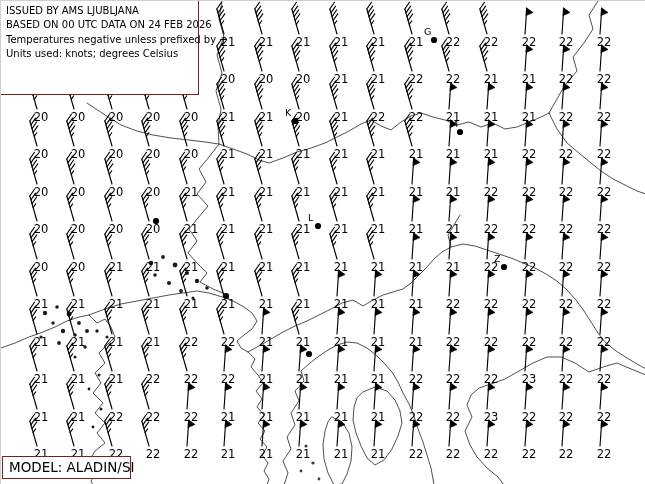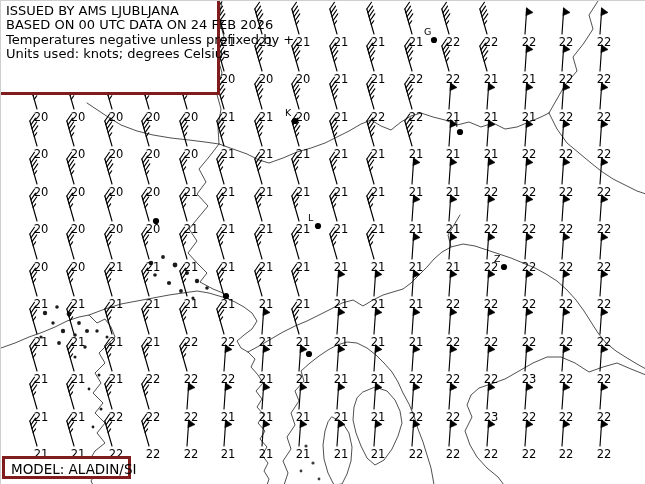--- a/index.html
+++ b/index.html
@@ -3,26 +3,26 @@
 <meta charset="utf-8">
 <style>
   html,body{margin:0;padding:0;background:#e8e8e8;}
   #stage{
     position:relative;width:645px;height:484px;background:#ffffff;
     font-family:"DejaVu Sans","Liberation Sans",sans-serif;color:#000;
     overflow:hidden;border:1px solid #cfcfcf;box-sizing:content-box;
   }
   #map-svg{position:absolute;left:0;top:0;}
   .info-box{
-    position:absolute;background:#ffffff;border:3px solid #7f1d1d;
+    position:absolute;background:#ffffff;border:1px solid #7f1d1d;
     box-sizing:border-box;
   }
   #legend-box{
-    left:0;top:0;width:219px;height:94px;padding:3px 5px 2px 5px;
-    font-size:13px;line-height:14.4px;white-space:nowrap;border-left:none;border-top:none;
+    left:0;top:0;width:198px;height:94px;padding:3px 5px 2px 5px;
+    font-size:10px;line-height:14.4px;white-space:nowrap;border-left:none;border-top:none;
   }
   #model-box{
     left:1px;top:455px;width:129px;height:23px;padding:1px 6px;
     font-size:13.5px;line-height:19px;white-space:nowrap;
   }
   .b{font-weight:bold;}
   .hline{display:block;}
 </style>
 </head>
 <body>

